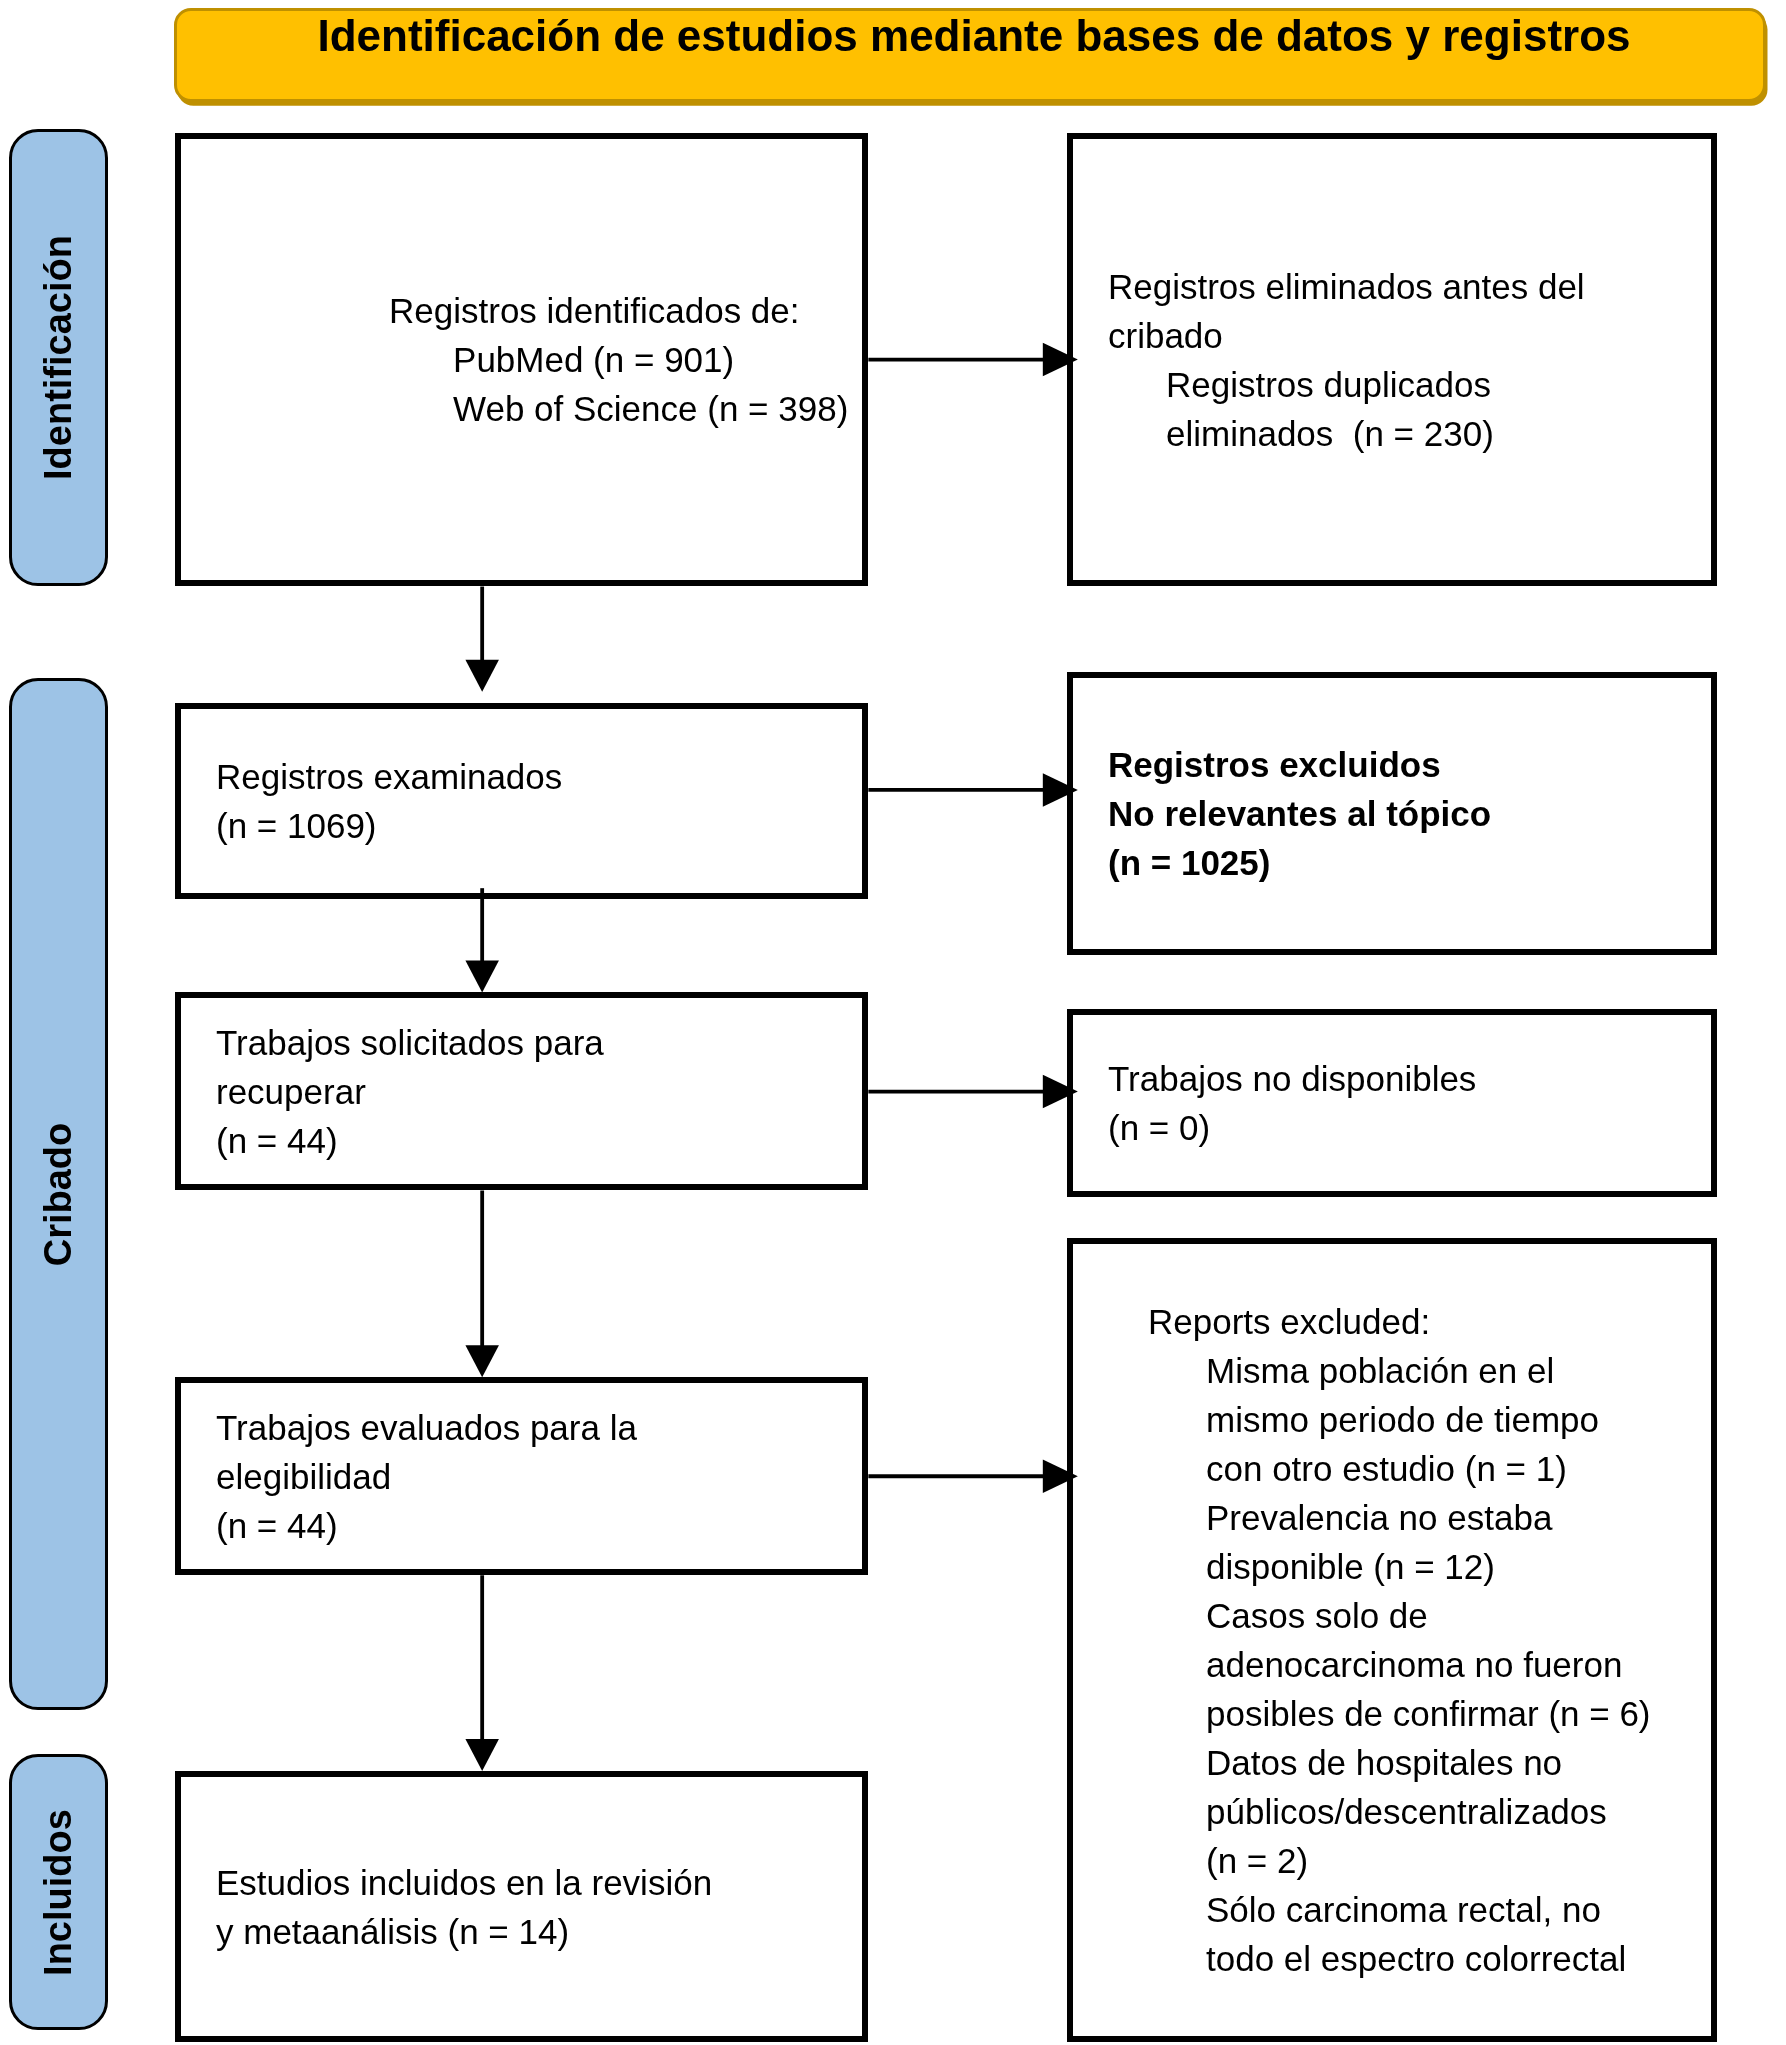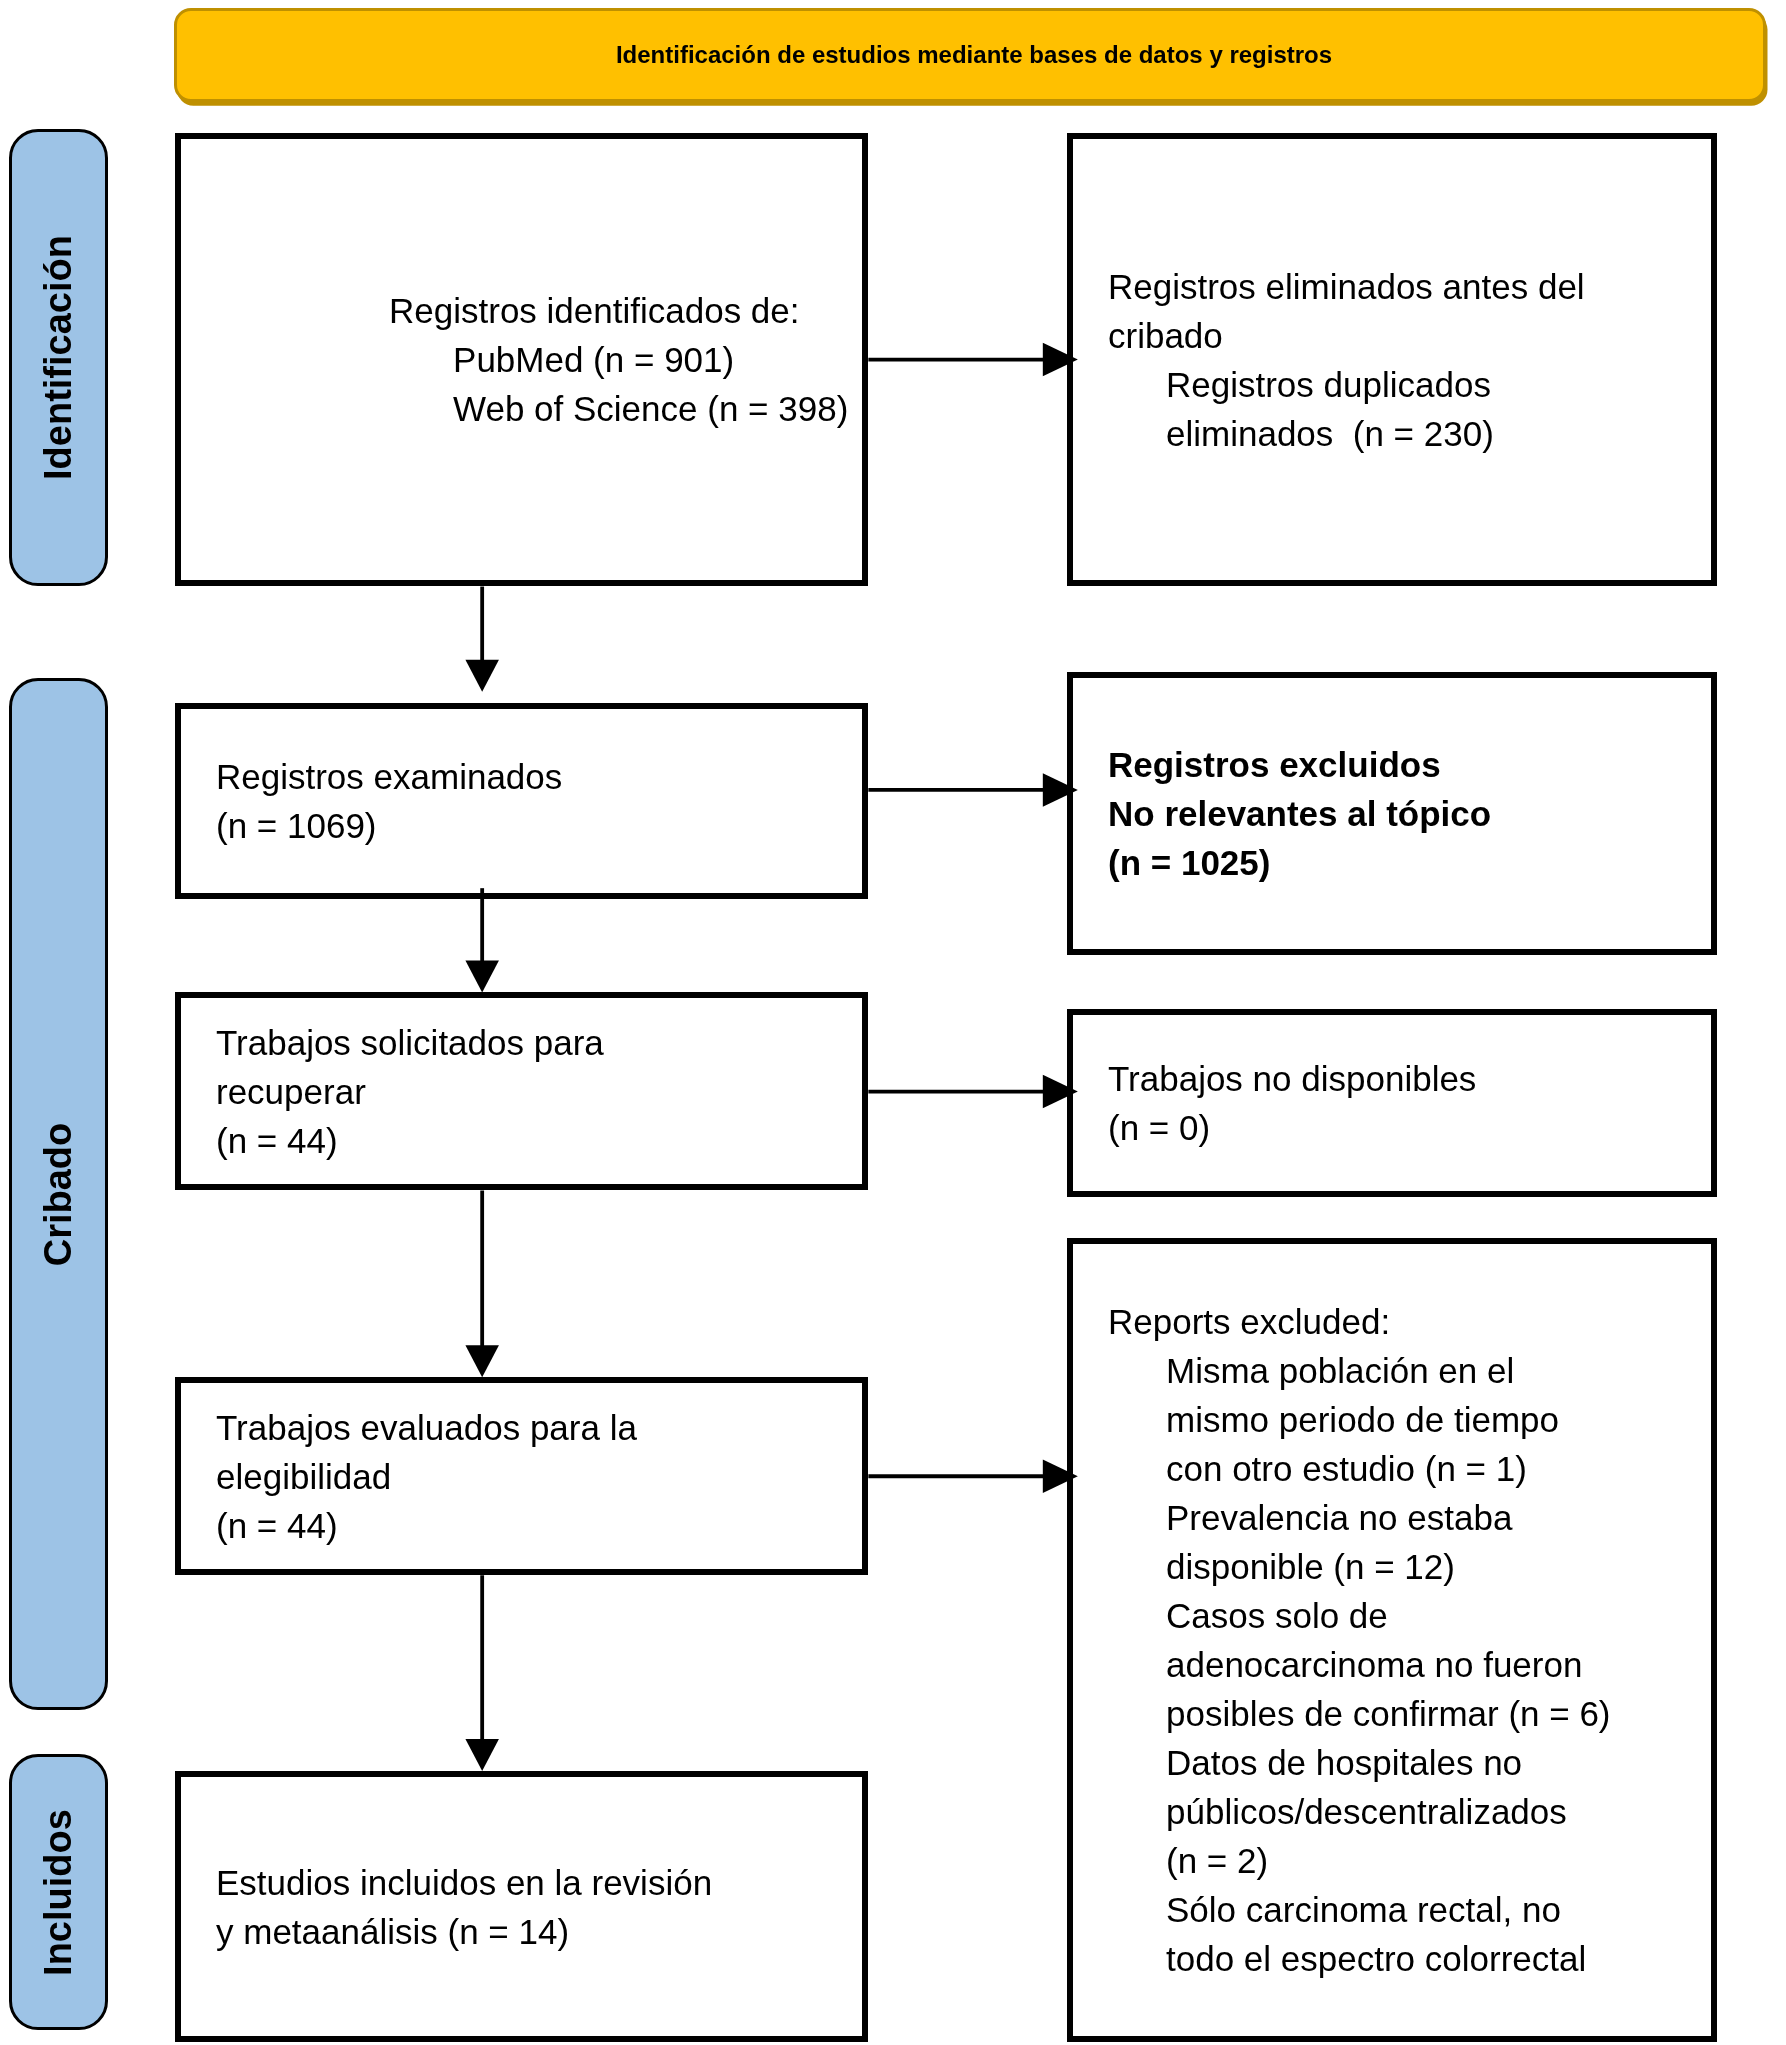--- a/index.html
+++ b/index.html
@@ -12,22 +12,22 @@
     overflow:hidden;
   }
   
   .banner{
     position:absolute;left:174px;top:7.6px;width:1592px;height:94px;
     box-sizing:border-box;
     background:var(--banner-fill,#FFC000);
     border:3px solid var(--banner-border,#BF9000);
     border-radius:17px;
     box-shadow:2.3px 4.6px 0 -0.8px var(--banner-border,#BF9000);
-    display:flex;align-items:center;justify-content:center;
-    font-size:24px;font-weight:bold;padding-left:8px;
+    display:flex;align-items:flex-start;justify-content:center;
+    font-size:44px;font-weight:bold;padding-left:8px;
   }
   
   .stage{
     position:absolute;left:9.1px;width:99px;
     box-sizing:border-box;
     background:var(--stage-fill,#9DC3E6);
     border:3.8px solid #000;
     border-radius:29px;
     display:flex;align-items:center;justify-content:center;
     overflow:hidden;
@@ -131,21 +131,21 @@
     </div>
   </div>
 
   <div class="box right" style="top:1009px;height:188px;">
     <div class="lines">
       <span class="line">Trabajos no disponibles</span>
       <span class="line">(n = 0)</span>
     </div>
   </div>
 
-  <div class="box right" style="top:1238px;height:804px;">
+  <div class="box right" style="top:1238px;height:804px;padding-left:40px;">
     <div class="lines">
       <span class="line">Reports excluded:</span>
       <span class="line indent2">Misma población en el</span>
       <span class="line indent2">mismo periodo de tiempo</span>
       <span class="line indent2">con otro estudio (n = 1)</span>
       <span class="line indent2">Prevalencia no estaba</span>
       <span class="line indent2">disponible (n = 12)</span>
       <span class="line indent2">Casos solo de</span>
       <span class="line indent2">adenocarcinoma no fueron</span>
       <span class="line indent2">posibles de confirmar (n = 6)</span>

